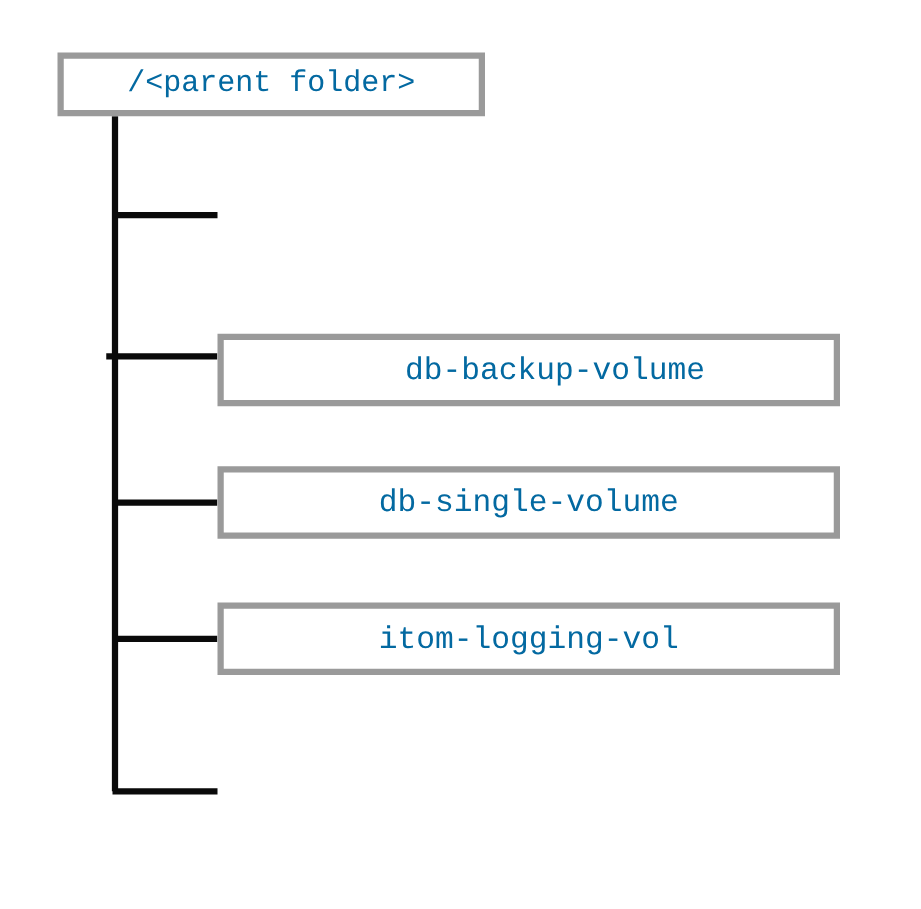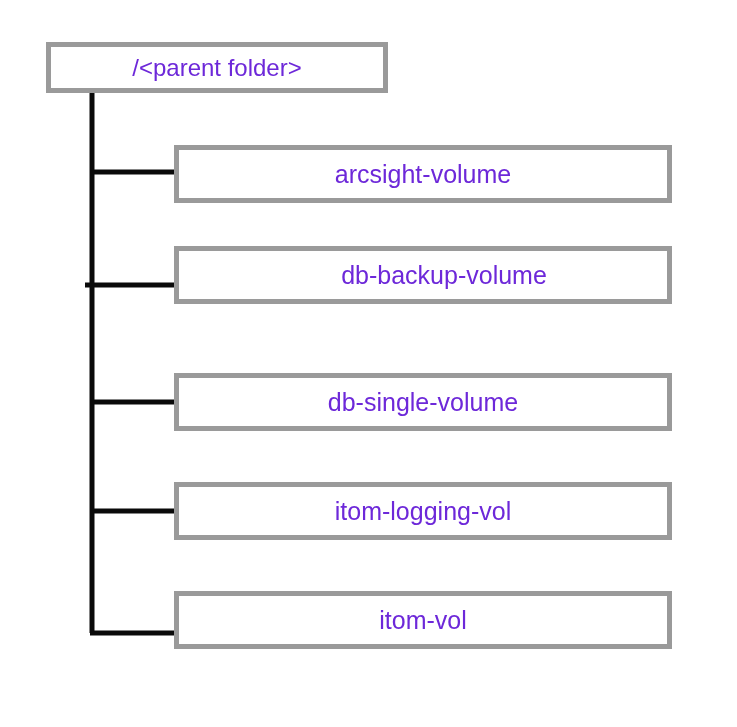--- a/index.html
+++ b/index.html
@@ -28,43 +28,43 @@
   .node-box {
     position: absolute;
     box-sizing: border-box;
     background: #ffffff;
     border: 5px solid #9a9a9a;
     display: flex;
     align-items: center;
     justify-content: center;
   }
   .node-label {
-    font-family: Liberation Sans, sans-serif;
+    font-family: Liberation Mono, monospace;
     font-size: 25px;
     line-height: 1;
-    color: #6d28d9;
+    color: #0369a1;
     letter-spacing: 0px;
     white-space: nowrap;
   }
   #root-node {
     left: 46px;
     top: 42px;
     width: 342px;
     height: 51px;
   }
   #root-node .node-label {
     font-size: 24px;
   }
   .child-node {
     left: 174px;
     width: 498px;
     height: 58px;
   }
   .child-node-0 { top: 145px; }
-  .child-node-1 { top: 246px; padding-left: 42px; }
+  .child-node-1 { top: 267px; padding-left: 42px; }
   .child-node-2 { top: 373px; }
   .child-node-3 { top: 482px; }
   .child-node-4 { top: 591px; }
 </style>
 </head>
 <body>
 
 <div id="diagram-canvas">
 
   <svg id="tree-svg" viewBox="0 0 737 727" xmlns="http://www.w3.org/2000/svg">
@@ -75,33 +75,27 @@
     <line x1="85" y1="285" x2="174" y2="285" stroke="#0a0a0a" stroke-width="5"></line>
     <line x1="92" y1="402" x2="174" y2="402" stroke="#0a0a0a" stroke-width="5"></line>
     <line x1="92" y1="511" x2="174" y2="511" stroke="#0a0a0a" stroke-width="5"></line>
     <line x1="90" y1="633" x2="174" y2="633" stroke="#0a0a0a" stroke-width="5"></line>
   </svg>
 
   <div class="node-box" id="root-node">
     <span class="node-label">/&lt;parent folder&gt;</span>
   </div>
 
-  <div class="node-box child-node child-node-0">
-    <span class="node-label">arcsight-volume</span>
-  </div>
 
   <div class="node-box child-node child-node-1">
     <span class="node-label">db-backup-volume</span>
   </div>
 
   <div class="node-box child-node child-node-3">
     <span class="node-label">itom-logging-vol</span>
   </div>
 
   <div class="node-box child-node child-node-2">
     <span class="node-label">db-single-volume</span>
   </div>
 
-  <div class="node-box child-node child-node-4">
-    <span class="node-label">itom-vol</span>
-  </div>
 
 </div>
 
 </body></html>

